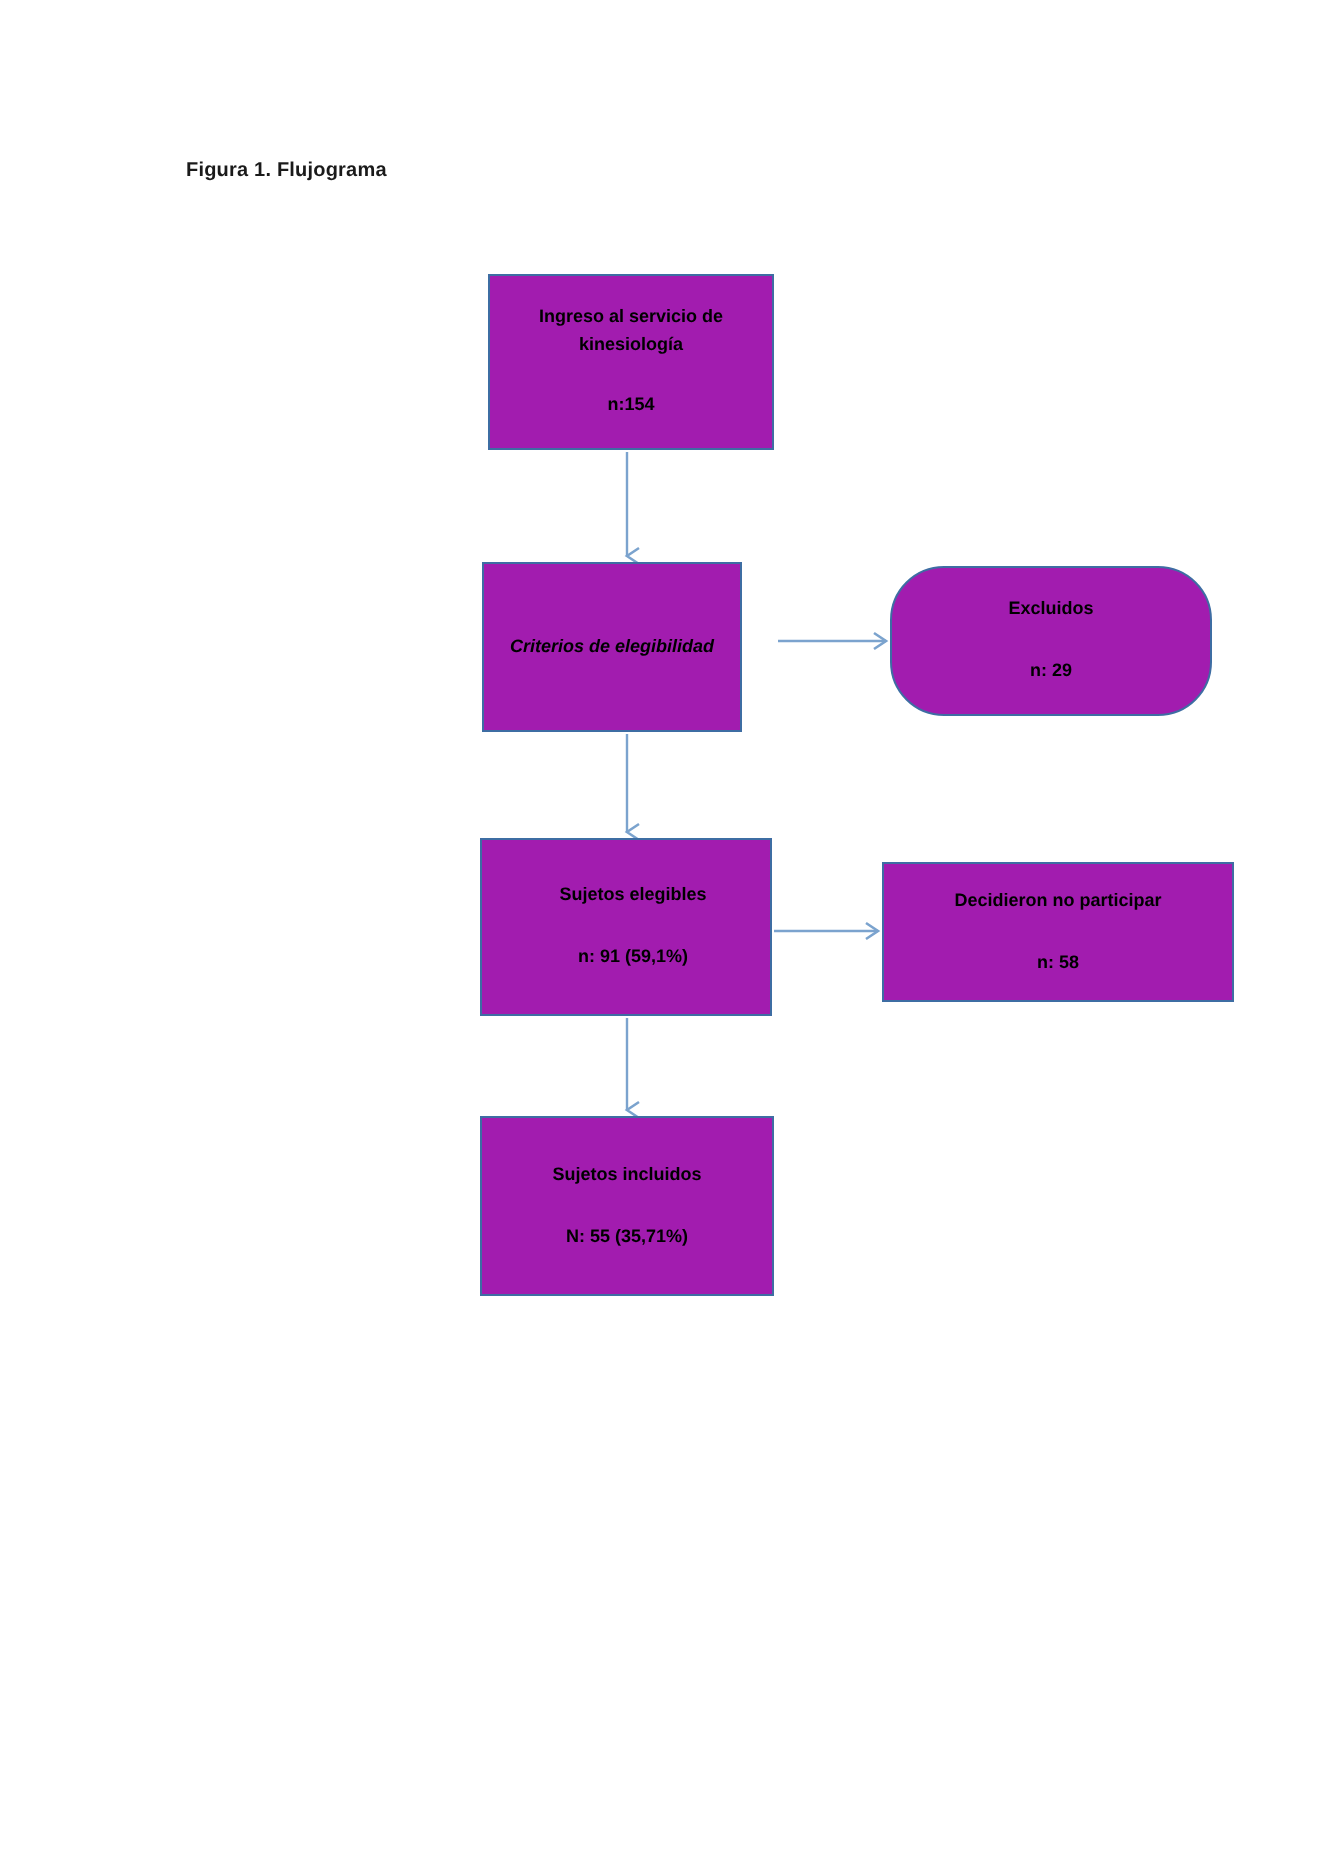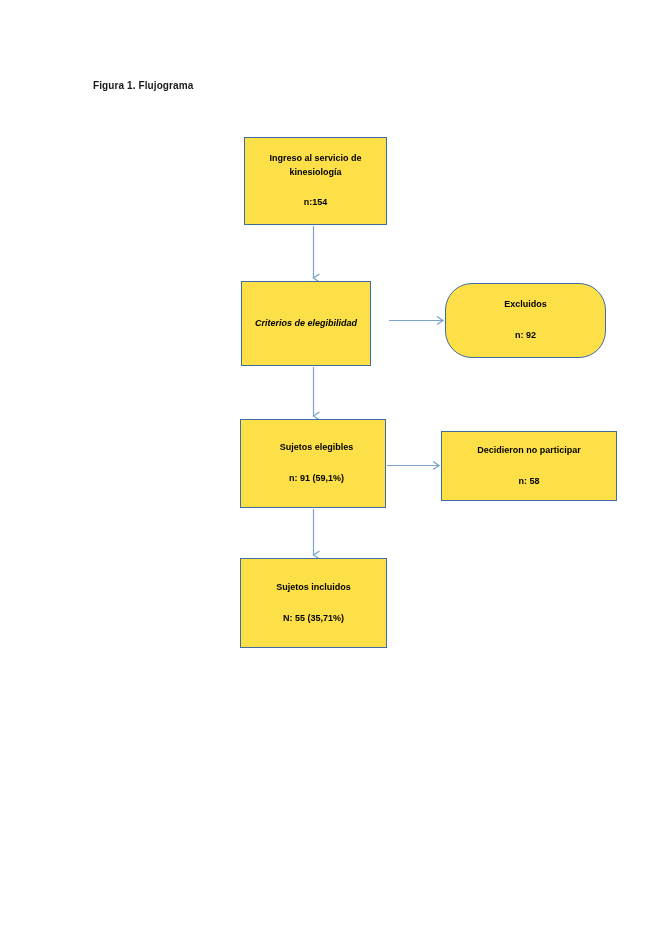--- a/index.html
+++ b/index.html
@@ -33,21 +33,21 @@
     font-weight: bold;
     color: #1a1a1a;
     letter-spacing: 0.1px;
     white-space: nowrap;
   }
 
   
   .flow-box {
     position: absolute;
     box-sizing: border-box;
-    background: #fde047;
+    background: #a21caf;
     border: 1px solid #3E6DA3;
     display: flex;
     flex-direction: column;
     align-items: center;
     justify-content: center;
     text-align: center;
     color: #000000;
     font-size: 9px;
     font-weight: bold;
     line-height: 1.55;
@@ -112,21 +112,21 @@
     <span class="line">kinesiología</span>
     <span class="line gap">n:154</span>
   </div>
 
   <div class="flow-box" id="box-criterios">
     <span class="line">Criterios de elegibilidad</span>
   </div>
 
   <div class="flow-box" id="box-excluidos">
     <span class="line">Excluidos</span>
-    <span class="line gap">n: 92</span>
+    <span class="line gap">n: 29</span>
   </div>
 
   <div class="flow-box" id="box-elegibles">
     <span class="line">Sujetos elegibles</span>
     <span class="line gap">n: 91 (59,1%)</span>
   </div>
 
   <div class="flow-box" id="box-decidieron">
     <span class="line">Decidieron no participar</span>
     <span class="line gap">n: 58</span>

